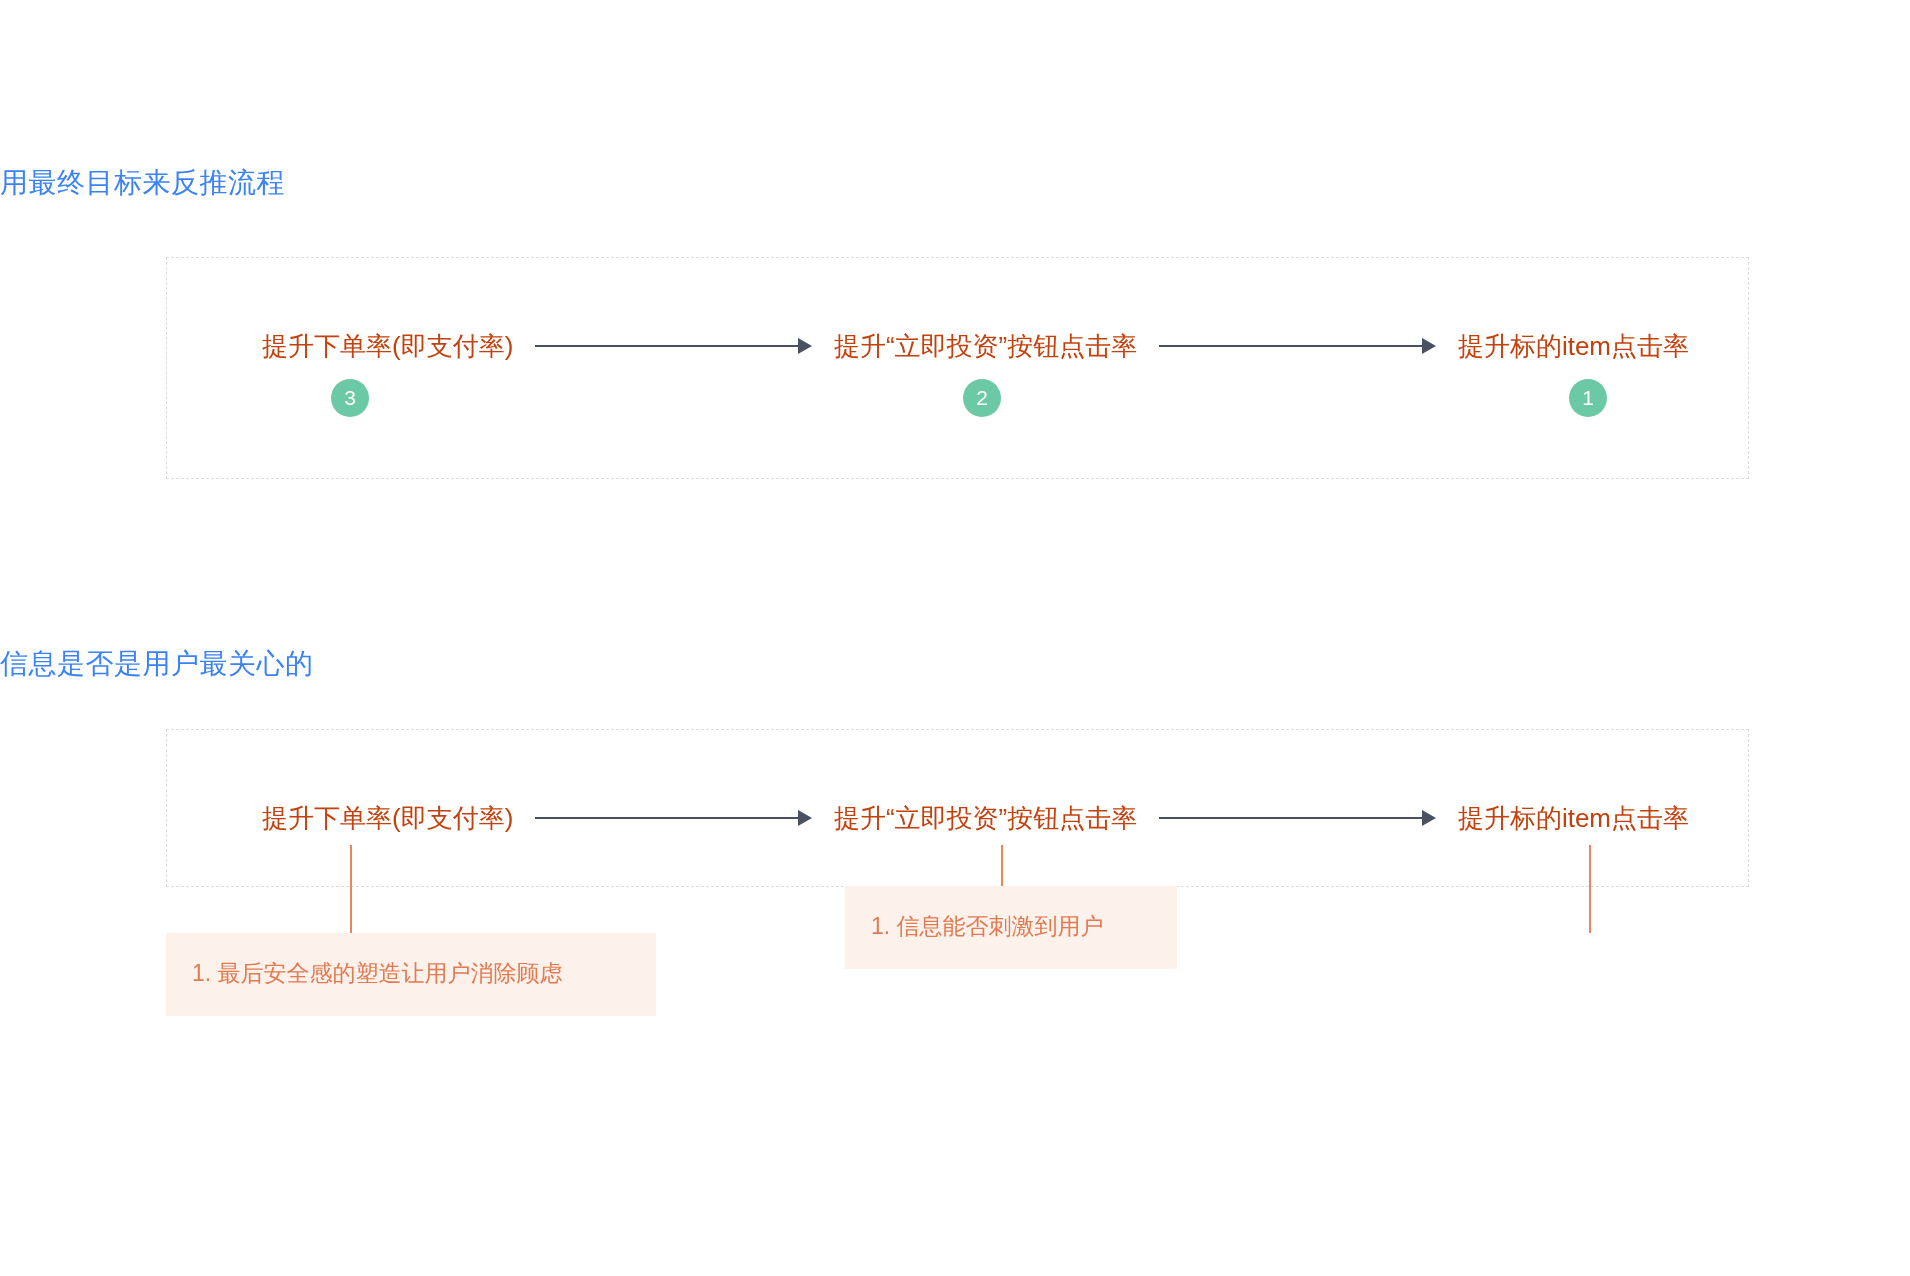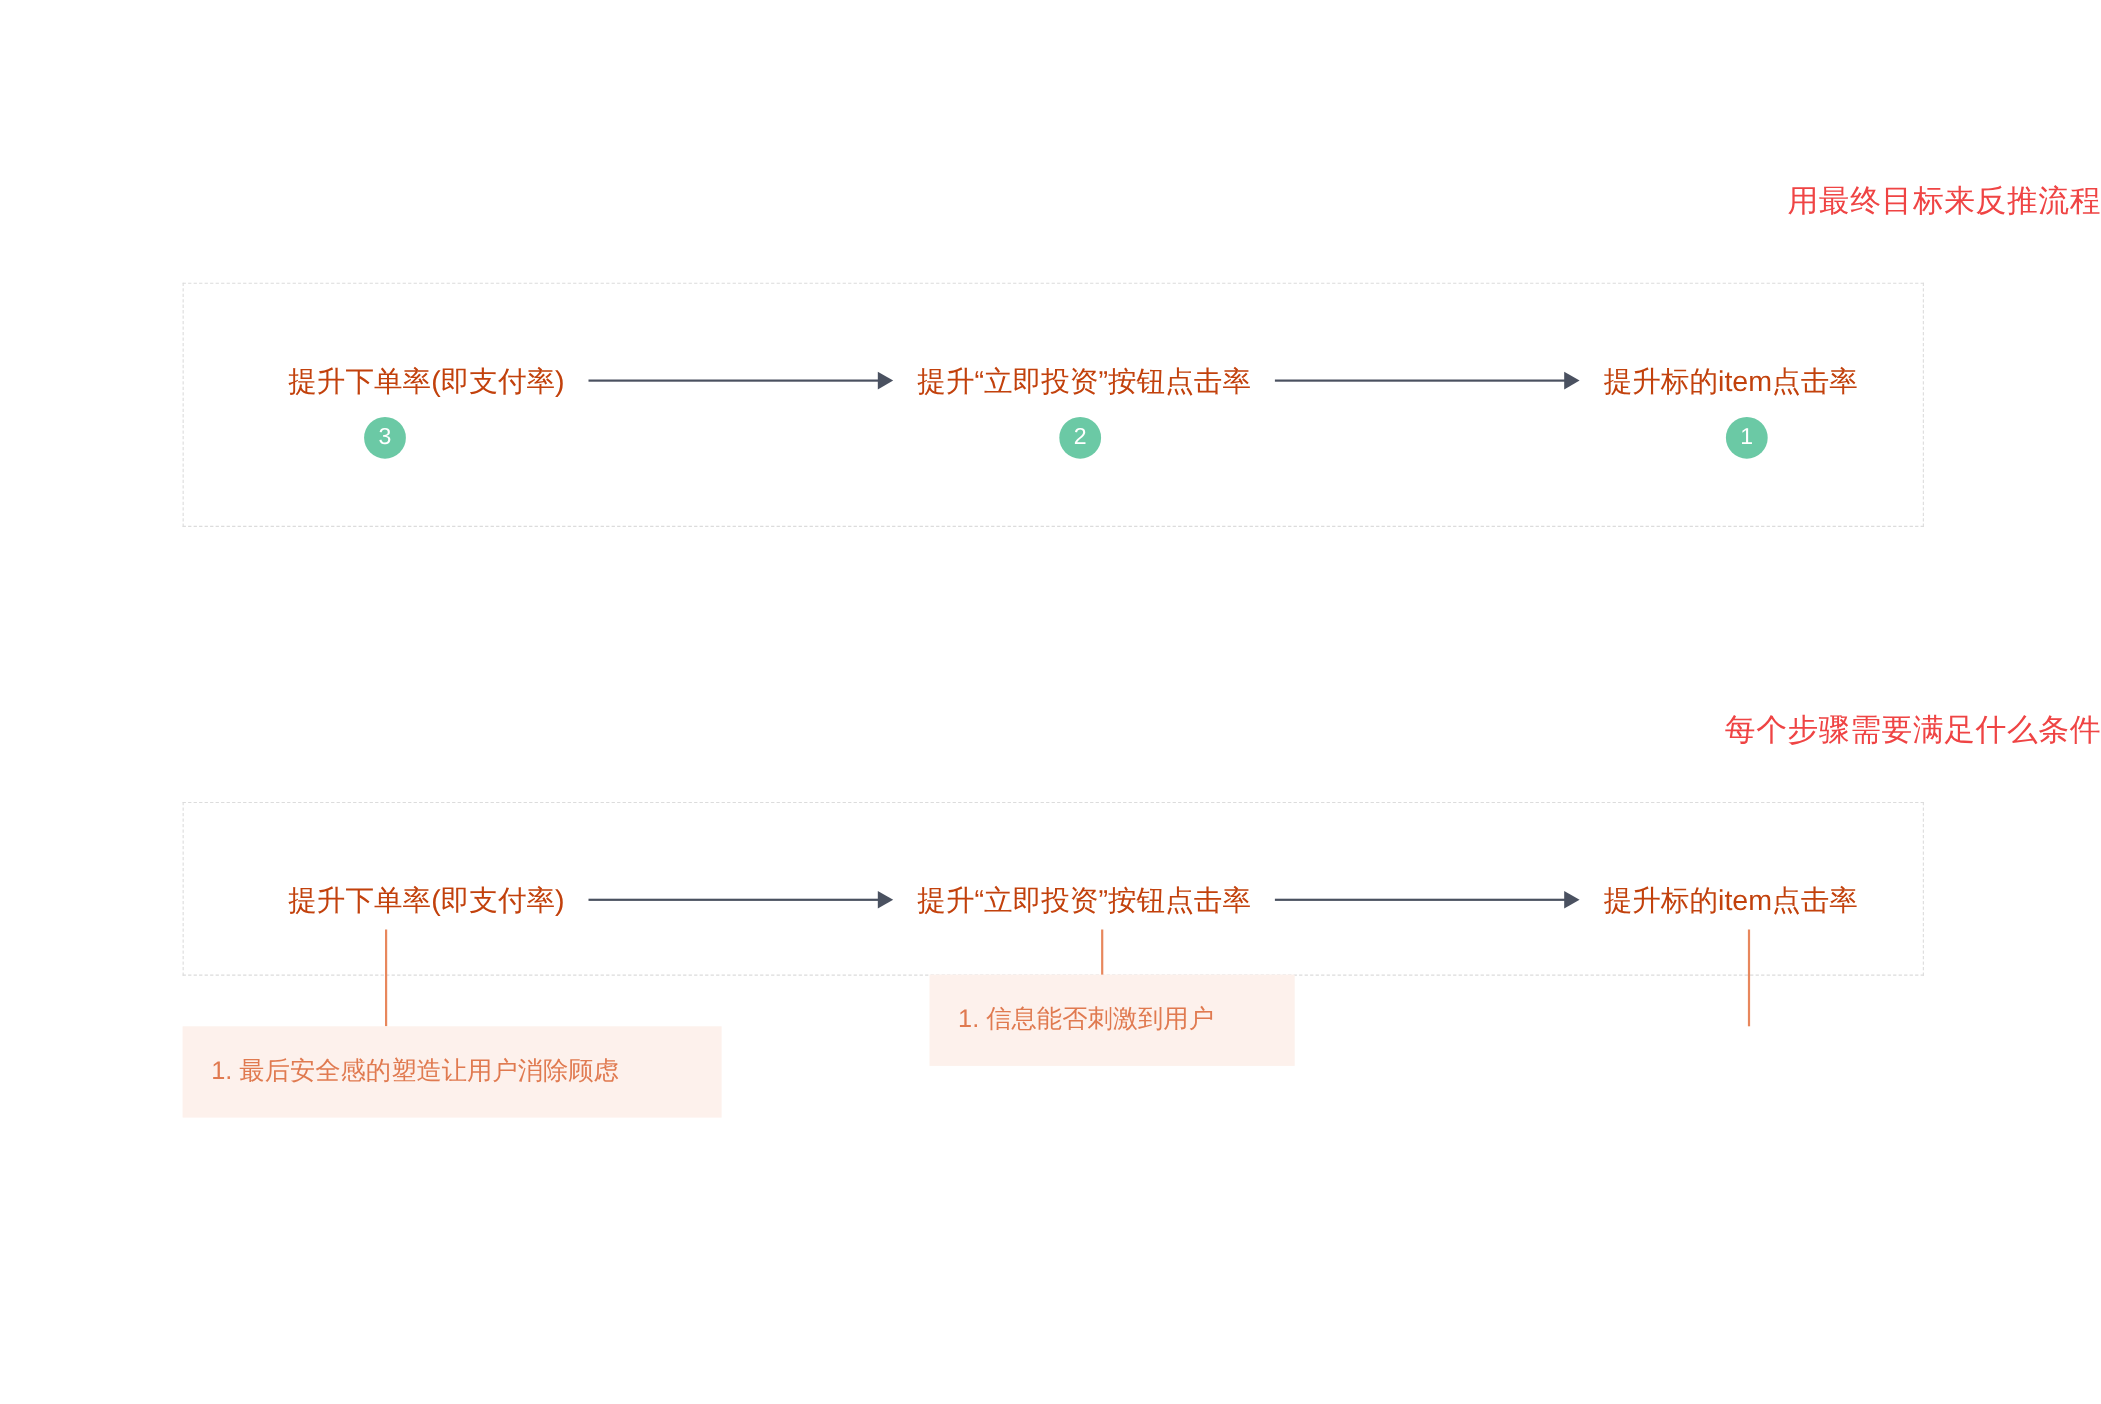--- a/index.html
+++ b/index.html
@@ -18,23 +18,23 @@
 
   .canvas {
     position: absolute;
     inset: 0;
   }
 
   
   .section-title {
     position: absolute;
     width: 100%;
-    text-align: right;
+    text-align: left;
     font-size: 28px;
-    color: #ef4444;
+    color: #3b82f6;
     letter-spacing: 0.5px;
     font-weight: 400;
     white-space: nowrap;
   }
   #title-1 { top: 164px; }
   #title-2 { top: 645px; }
 
   
   .dashed-box {
     position: absolute;
@@ -175,21 +175,21 @@
       <div class="head"></div>
     </div>
 
     <div class="node n3">提升标的item点击率</div>
   </div>
 
   <div class="badge" id="badge-3">3</div>
   <div class="badge" id="badge-2">2</div>
   <div class="badge" id="badge-1">1</div>
 
-  <div class="section-title" id="title-2">每个步骤需要满足什么条件</div>
+  <div class="section-title" id="title-2">信息是否是用户最关心的</div>
 
   <div class="dashed-box" id="flow-box-2"></div>
 
   <div class="flow-row" id="flow-row-2">
 
     <div class="node n1">提升下单率(即支付率)</div>
 
     <div class="connector">
       <div class="line"></div>
       <div class="head"></div>

